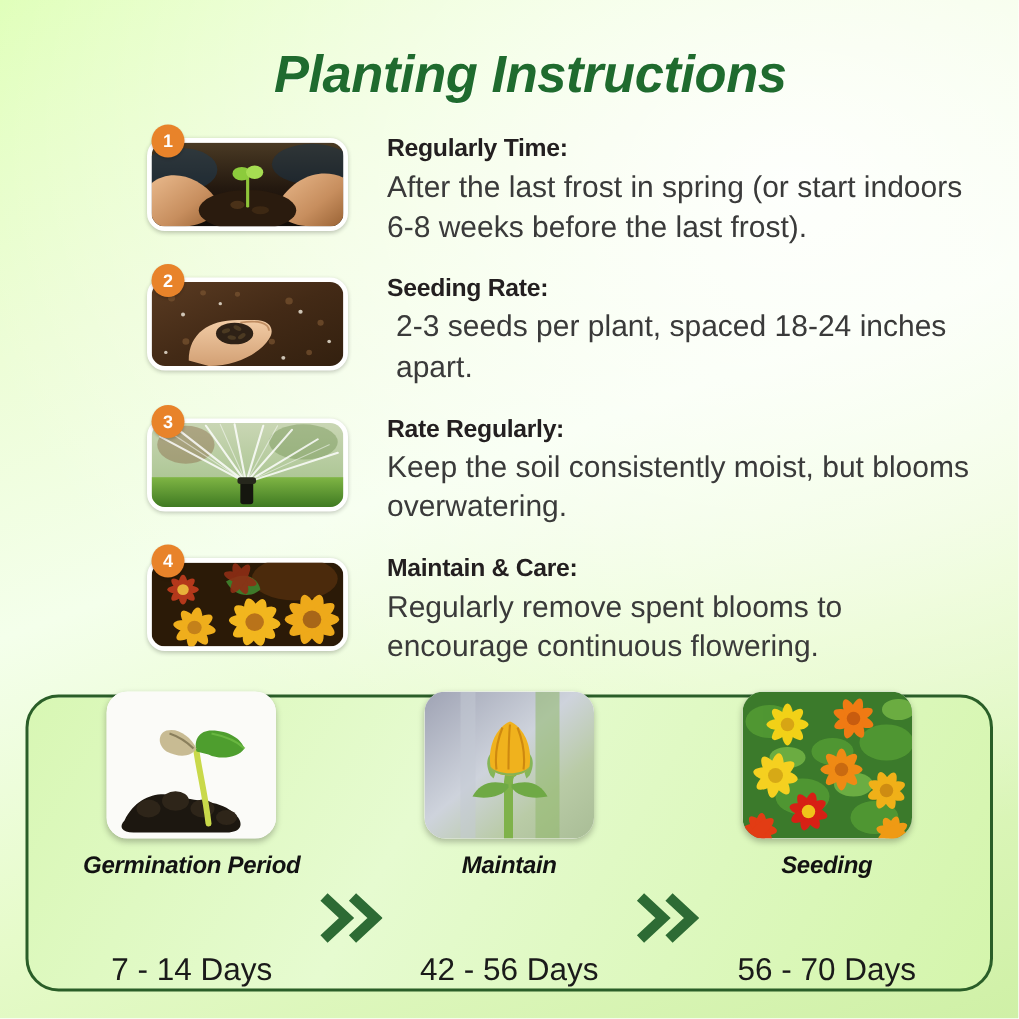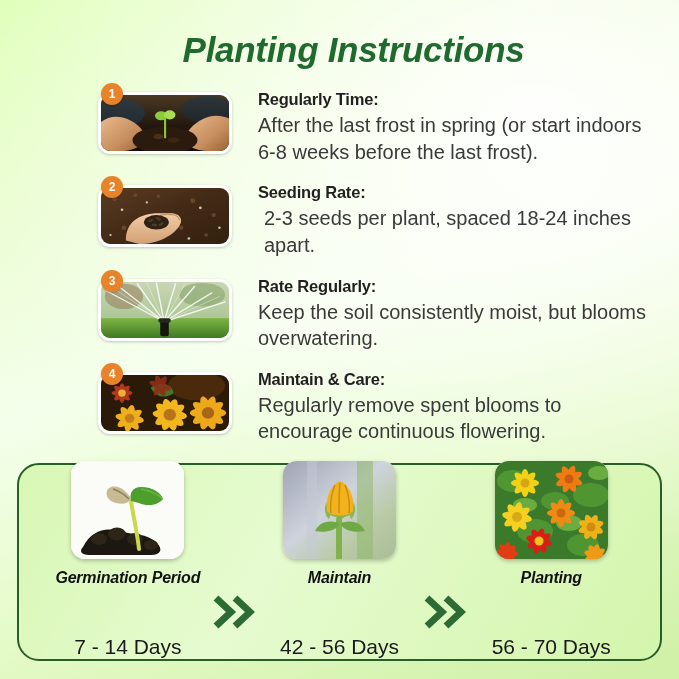--- a/index.html
+++ b/index.html
@@ -544,19 +544,19 @@
                 <g transform="translate(100,94)">
               <ellipse rx="11" ry="4" transform="rotate(15)"></ellipse>
                   <ellipse rx="11" ry="4" transform="rotate(60)"></ellipse>
               <ellipse rx="11" ry="4" transform="rotate(105)"></ellipse>
                   <ellipse rx="11" ry="4" transform="rotate(150)"></ellipse>
             </g>
               </g>
           </g>
         </svg>
       </div>
-      <div class="stage-name">Planting</div>
+      <div class="stage-name">Seeding</div>
       <div class="stage-days">56 - 70 Days</div>
     </div>
 
   </div>
 
 </div>
 
 </body></html>

